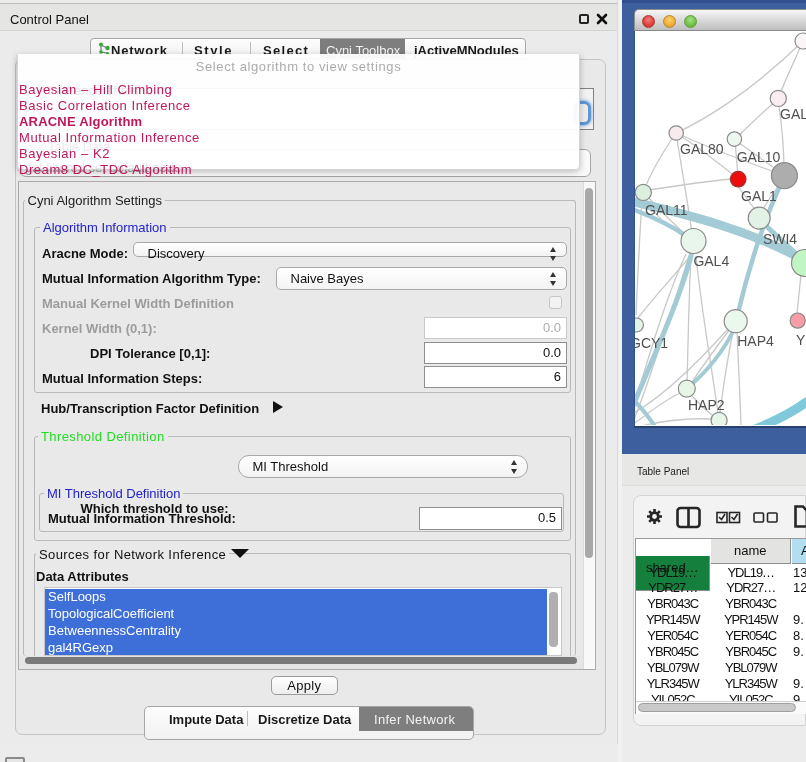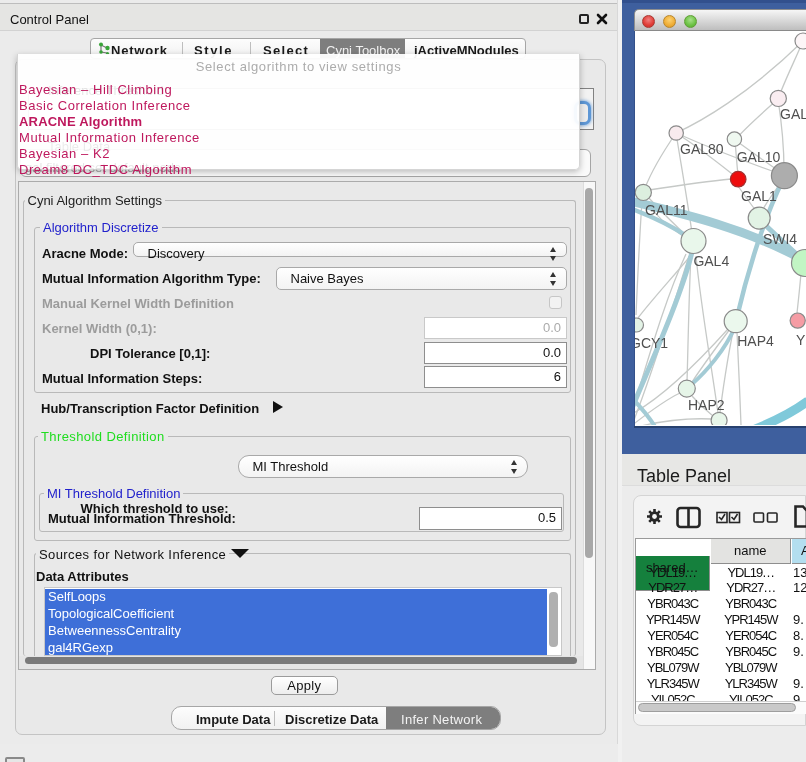--- a/index.html
+++ b/index.html
@@ -57,21 +57,21 @@
   <div class="abs" style="left:574px;top:101px;width:17px;height:24px;background:#EDEDED;border:3px solid #5E97D5;border-radius:7px;box-shadow:0 0 3px 1px rgba(90,150,215,0.6);"></div>
 
   <div class="abs" style="left:20px;top:149px;width:571px;height:28px;background:#FAFAFA;border:1px solid #A5A5A5;border-radius:6px;"></div>
 
   <div class="abs" style="left:18px;top:181px;width:577.5px;height:488.5px;border:1px solid #ABABAB;background:#E9E9E9;"></div>
 
   <div class="abs" style="left:22.5px;top:200px;width:553.5px;height:456px;border:1px solid #B9B9B9;border-radius:3px;border-bottom:none;"></div>
   <div class="gt" style="left:24.5px;top:193px;color:#222;">Cyni Algorithm Settings</div>
 
   <div class="abs" style="left:33.5px;top:227px;width:537.5px;height:166px;border:1px solid #B9B9B9;border-radius:3px;"></div>
-  <div class="gt" style="left:40px;top:220px;color:#2222CC;">Algorithm Discretize</div>
+  <div class="gt" style="left:40px;top:220px;color:#2222CC;">Algorithm Information</div>
 
   <div class="lbl" style="left:42px;top:245.5px;">Aracne Mode:</div>
   <div class="abs combo" style="left:132.5px;top:242px;width:434px;height:15px;">
     <span style="margin-left:14px;">Discovery</span>
     <span class="arr">
         <i class="up"></i>
         <i class="dn"></i>
       </span>
   </div>
 
@@ -144,21 +144,21 @@
     Bayesian – Hill Climbing<br>
     Basic Correlation Inference<br>
     <span class="b" style="letter-spacing:0.2px;">ARACNE Algorithm</span><br>
     Mutual Information Inference<br>
     Bayesian – K2<br>
     Dream8 DC_TDC Algorithm
   </div>
 
   <div class="abs" style="left:270.5px;top:675.5px;width:67.5px;height:19px;background:linear-gradient(#FFFFFF,#EDEDED);border:1px solid #9B9B9B;border-radius:5px;text-align:center;font-size:13px;letter-spacing:0.3px;color:#111;line-height:17px;">Apply</div>
 
-  <div class="abs" style="left:144px;top:706px;width:329.5px;height:24px;border:1px solid #A6A6A6;border-radius:10px;background:linear-gradient(#FDFDFD,#F1F1F1);overflow:hidden;margin-left:27px;">
+  <div class="abs" style="left:144px;top:706px;width:329.5px;height:34px;border:1px solid #A6A6A6;border-radius:5px;background:linear-gradient(#FDFDFD,#F1F1F1);overflow:hidden;">
     <div class="abs" style="left:102px;top:4px;width:1px;height:15px;background:#BEBEBE;"></div>
     <div class="abs" style="left:214px;top:0;width:115.5px;height:24px;background:#7E7E7E;"></div>
     <div class="abs b" style="left:24px;top:4.5px;font-size:13px;color:#1A1A1A;">Impute Data</div>
     <div class="abs b" style="left:113px;top:4.5px;font-size:13px;color:#1A1A1A;">Discretize Data</div>
     <div class="abs" style="left:229px;top:4.5px;font-size:13px;letter-spacing:0.3px;color:#F3F3F3;">Infer Network</div>
   </div>
 
   <div class="abs" style="left:617px;top:360px;width:0;height:0;border-right:4px solid #8A8A8A;border-top:4px solid transparent;border-bottom:4px solid transparent;"></div>
 
   <div class="abs" style="left:5px;top:757px;width:20px;height:10px;background:#E6E6E6;border:2px solid #8A8A8A;border-radius:2px;"></div>
@@ -246,21 +246,21 @@
       <text x="693.4" y="266">GAL4</text>
       <text x="762.9" y="244">SWI4</text>
       <text x="630" y="347.5">GCY1</text>
       <text x="737.2" y="346">HAP4</text>
       <text x="796" y="345">YL</text>
       <text x="688" y="409.5">HAP2</text>
     </g>
   </svg>
 
   <div class="abs" style="left:622px;top:454px;width:184px;height:32px;background:#E7E7E5;border-bottom:1px solid #DCDCDC;"></div>
-  <div class="abs" style="left:637px;top:466px;font-size:18px;color:#1A1A1A;">Table Panel</div>
+  <div class="abs" style="left:637px;top:466px;font-size:10px;color:#1A1A1A;">Table Panel</div>
   <div class="abs" style="left:622px;top:487px;width:184px;height:275px;background:#ECECEC;"></div>
   <div class="abs" style="left:633px;top:494.5px;width:173px;height:231.5px;background:#F3F3F3;border:1px solid #D4D4D4;border-top-left-radius:8px;border-bottom-left-radius:8px;"></div>
 
   <svg class="abs" style="left:644px;top:503px;" width="162" height="26" viewBox="0 0 162 26">
     <g fill="#262626">
       <circle cx="10.5" cy="13.5" r="5.2"></circle>
       <g stroke="#262626" stroke-width="2.6">
         <path d="M10.5 6 L10.5 21 M3 13.5 L18 13.5 M5.2 8.2 L15.8 18.8 M15.8 8.2 L5.2 18.8"></path>
       </g>
       <circle cx="10.5" cy="13.5" r="2.4" fill="#F3F3F3"></circle>

